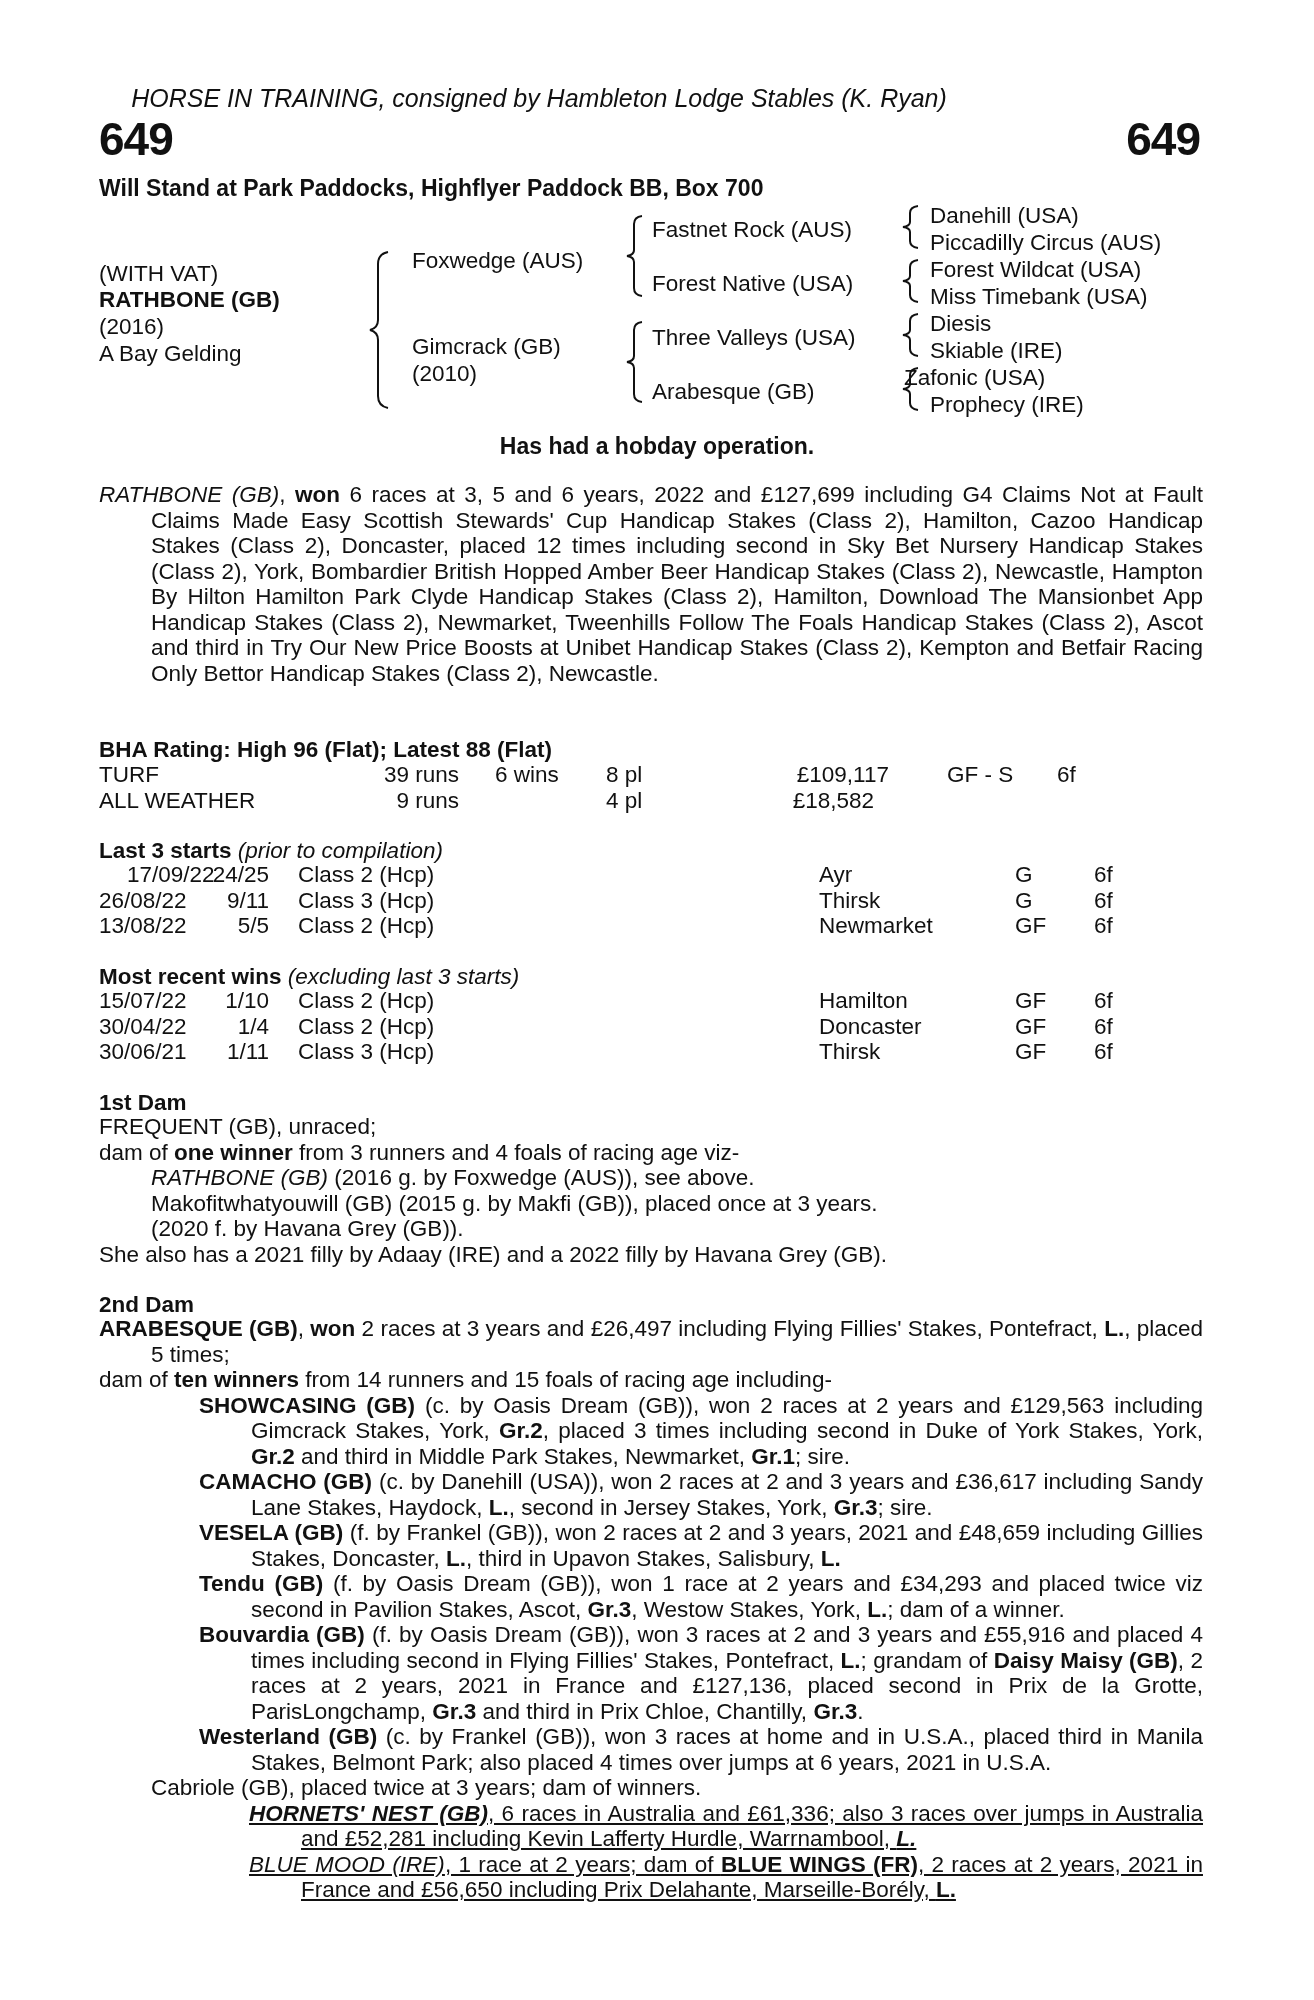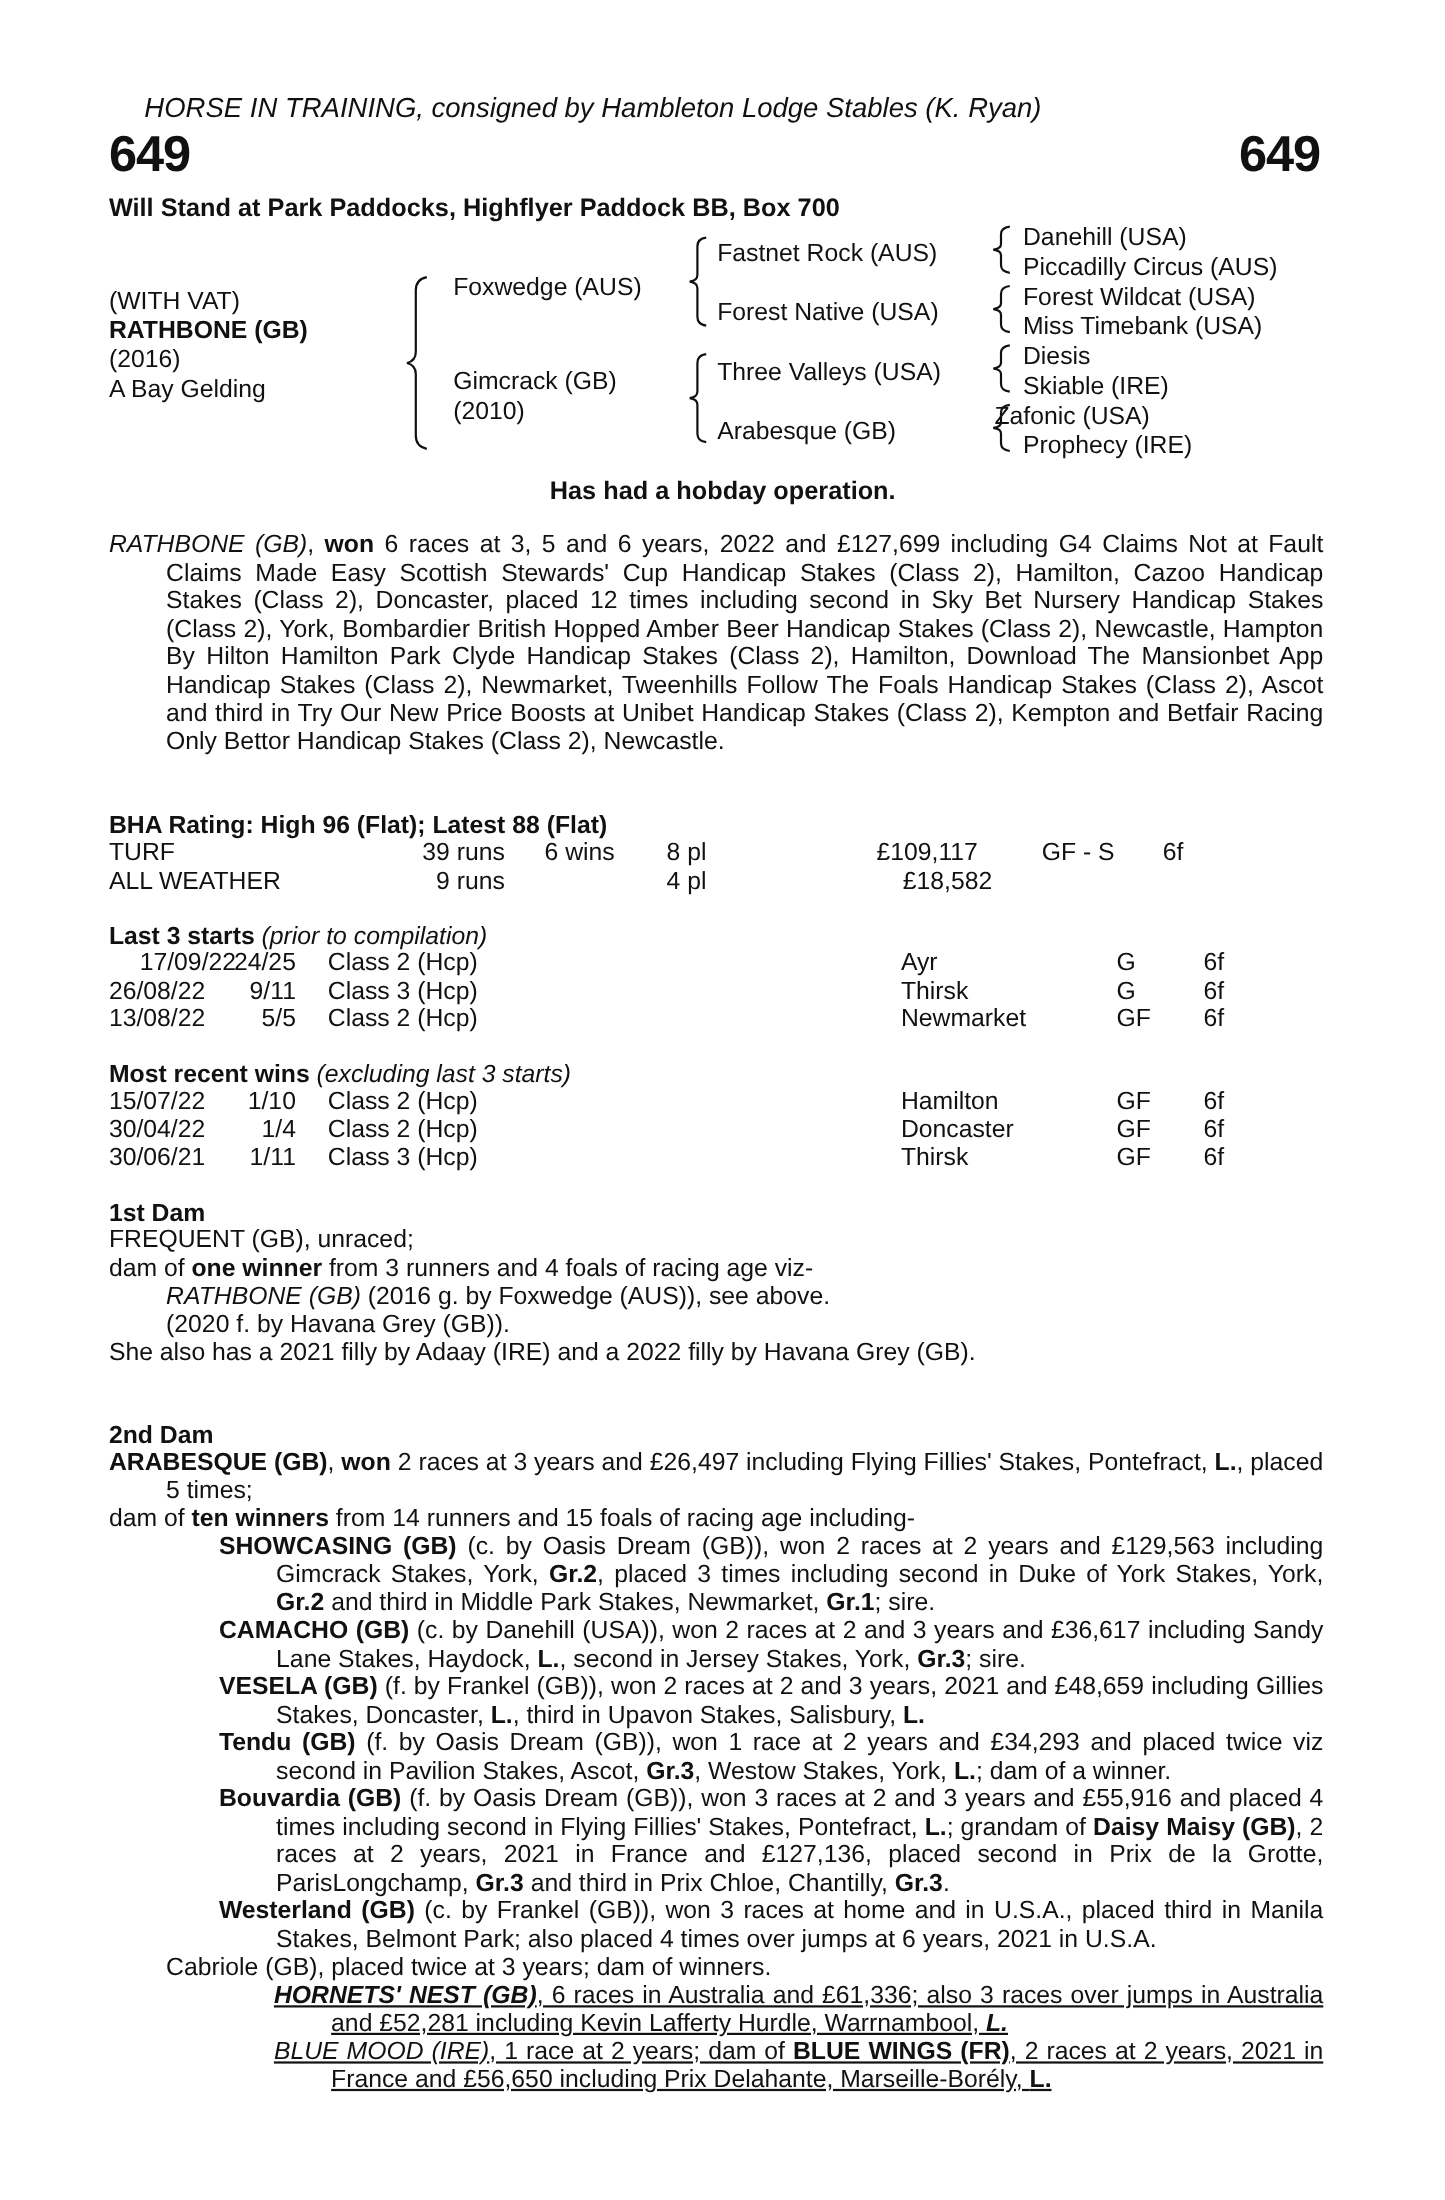--- a/index.html
+++ b/index.html
@@ -98,21 +98,21 @@
   <span style="left:396px;">6 wins</span>
   <span style="left:507px;">8 pl</span>
   <span style="right:330px;">£109,117</span>
   <span style="left:848px;">GF - S</span>
   <span style="left:958px;">6f</span>
 </div>
 <div class="row" style="top:788px;">
   <span style="left:0;">ALL WEATHER</span>
   <span style="right:760px;">9 runs</span>
   <span style="left:507px;">4 pl</span>
-  <span style="right:317px;">£18,582</span>
+  <span style="right:345px;">£18,582</span>
 </div>
 
 <div class="sect-title" style="top:838px;">
   <span>Last 3 starts</span> <span class="it" style="font-weight:normal;">(prior to compilation)</span>
 </div>
 <div id="last-rows">
     <div class="row" style="top: 862px;">
       <span style="left:0;margin-left:28px;">17/09/22</span>
       <span style="right:950px;">24/25</span>
       <span style="left:199px;">Class 2 (Hcp)</span>
@@ -166,20 +166,21 @@
       <span style="left:916px;">GF</span>
       <span style="left:995px;">6f</span>
     </div>
   </div>
 
 <div class="sect-title" style="top:1090px;">1st Dam</div>
 <div class="block" style="top:1114px;">
   <p>FREQUENT (GB), unraced;</p>
   <p><span>dam of </span><span class="bb">one winner</span><span> from 3 runners and 4 foals of racing age viz-</span></p>
   <p class="l2nj"><span class="it">RATHBONE (GB)</span><span> (2016 g. by Foxwedge (AUS)), see above.</span></p>
+  <p class="l2nj">Makofitwhatyouwill (GB) (2015 g. by Makfi (GB)), placed once at 3 years.</p>
   <p class="l2nj">(2020 f. by Havana Grey (GB)).</p>
   <p>She also has a 2021 filly by Adaay (IRE) and a 2022 filly by Havana Grey (GB).</p>
 </div>
 
 <div class="sect-title" style="top:1292px;">2nd Dam</div>
 <div class="block" style="top:1316px;">
   <p class="l1"><span class="bb">ARABESQUE (GB)</span>, <span class="bb">won</span><span> 2 races at 3 years and £26,497 including Flying Fillies' Stakes, Pontefract, </span><span class="bb">L.</span><span>, placed 5 times;</span></p>
   <p><span>dam of </span><span class="bb">ten winners</span><span> from 14 runners and 15 foals of racing age including-</span></p>
 
   <p class="l2"><span class="bb">SHOWCASING (GB)</span><span> (c. by Oasis Dream (GB)), won 2 races at 2 years and £129,563 including Gimcrack Stakes, York, </span><span class="bb">Gr.2</span><span>, placed 3 times including second in Duke of York Stakes, York, </span><span class="bb">Gr.2</span><span> and third in Middle Park Stakes, Newmarket, </span><span class="bb">Gr.1</span><span>; sire.</span></p>

